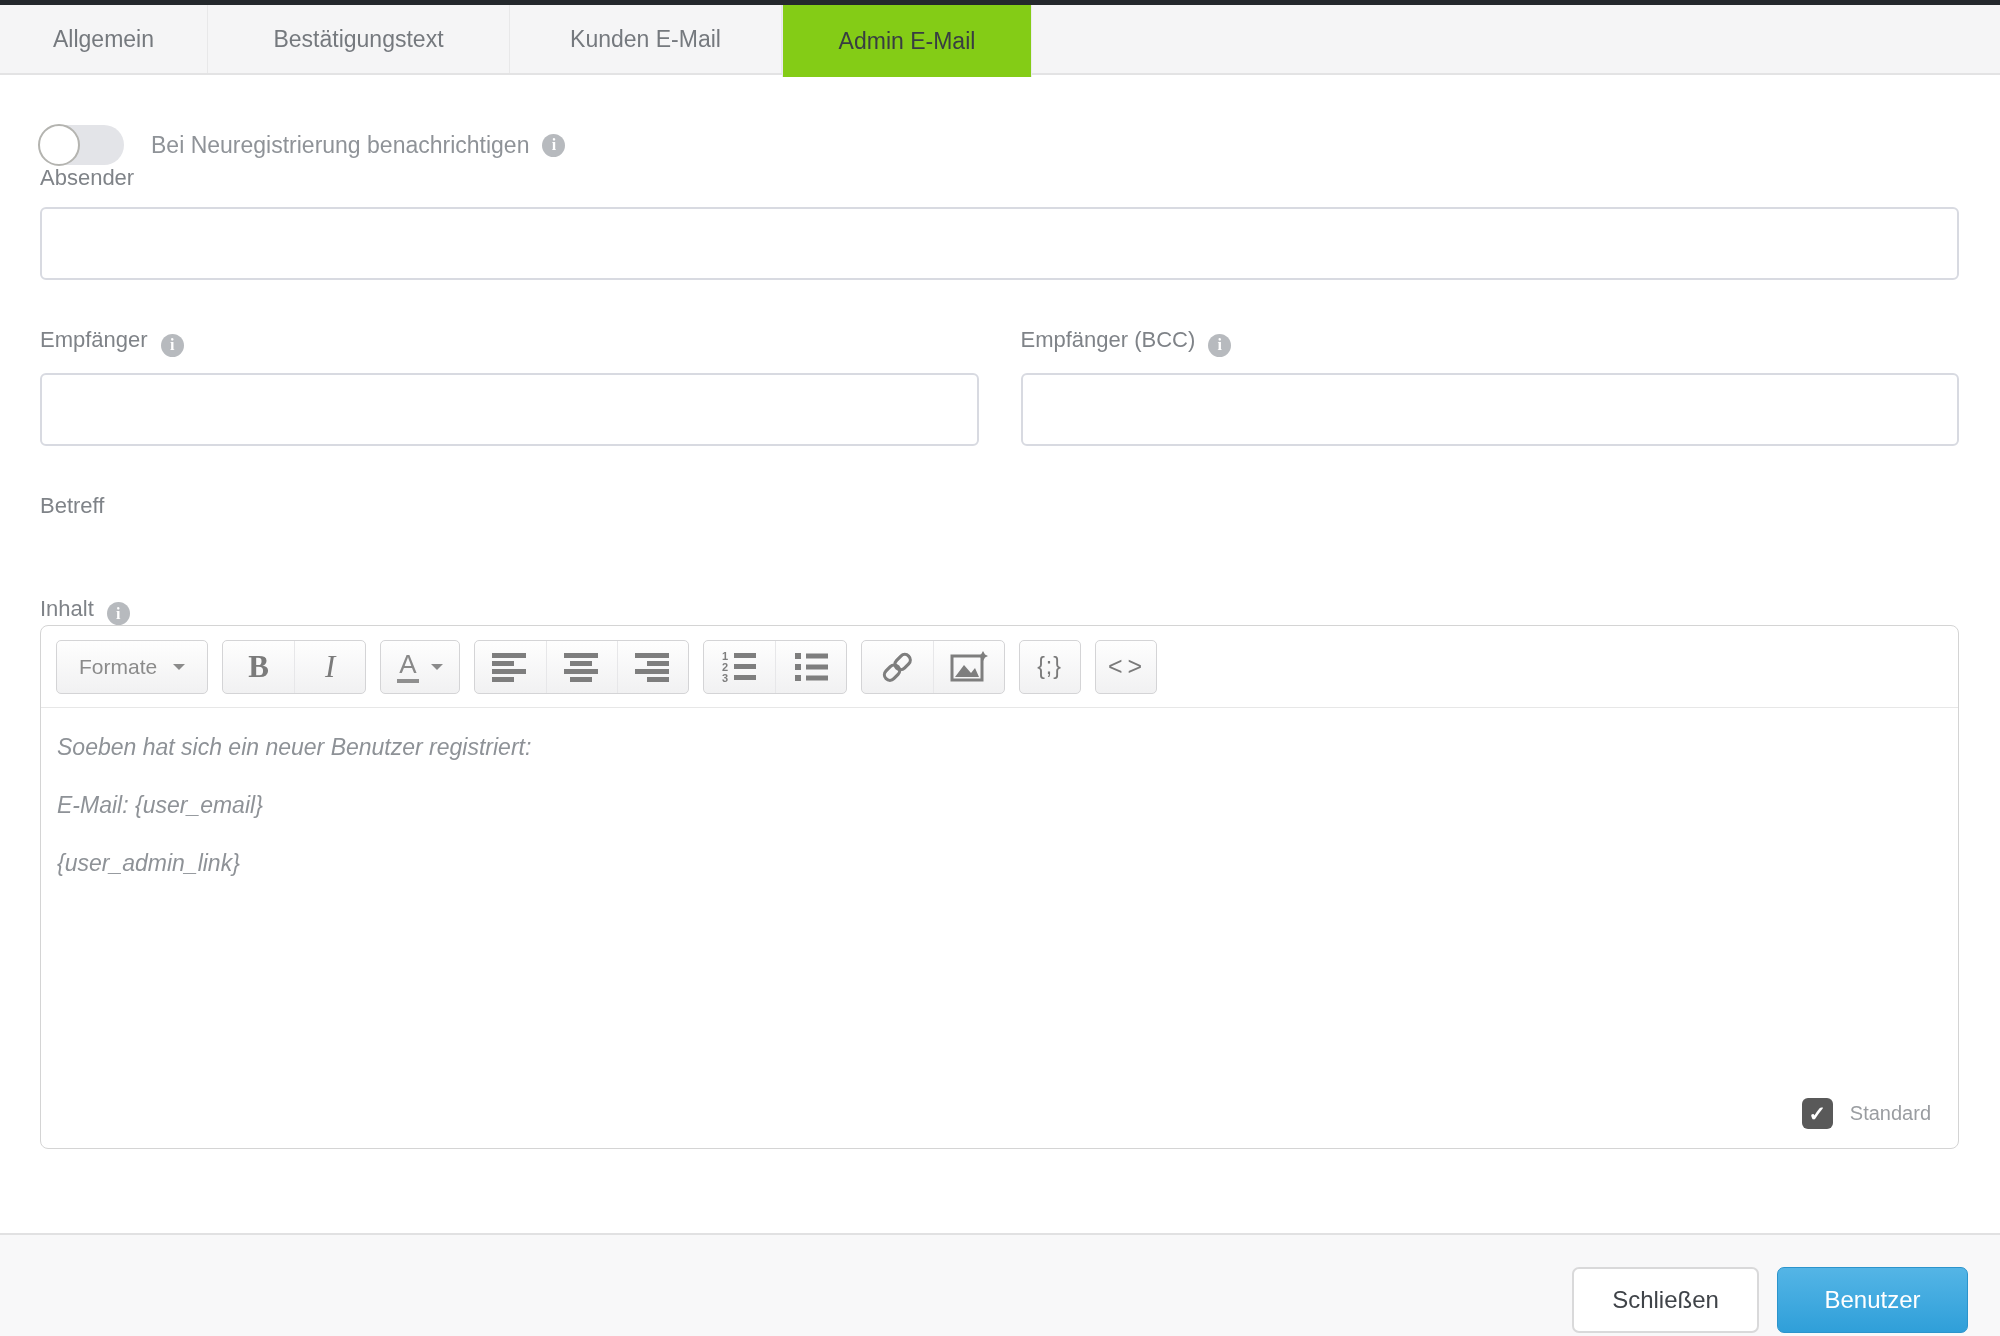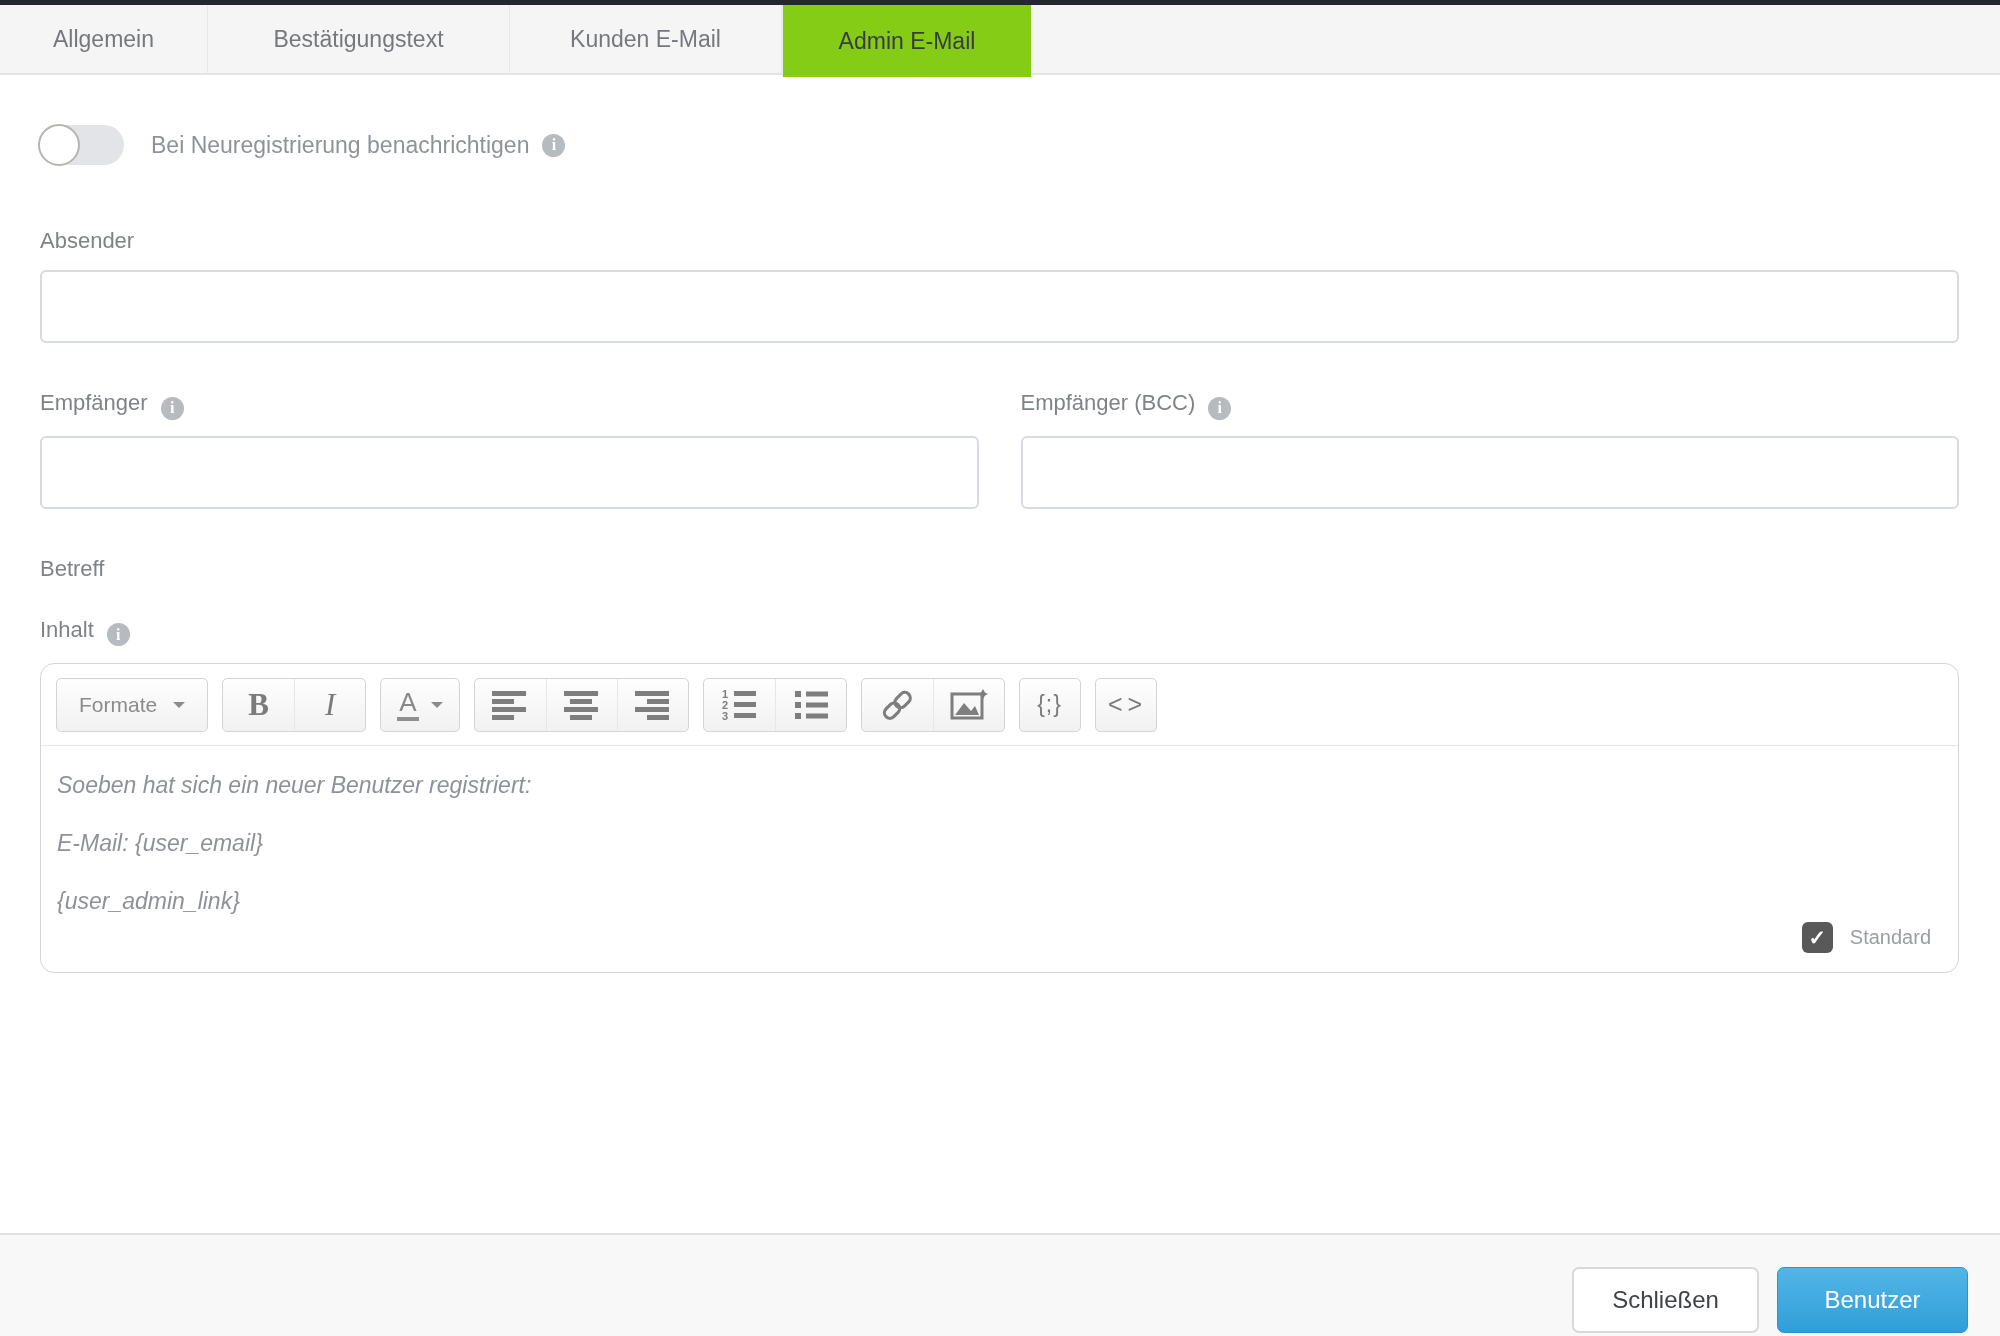--- a/index.html
+++ b/index.html
@@ -29,35 +29,35 @@
                  border-radius:50%; background:#fff; border:2px solid #b4b4b0; }
   .toggle-label { margin-left:27px; font-size:23px; color:#8f9398; }
 
   .info-icon { display:inline-flex; align-items:center; justify-content:center;
                width:23px; height:23px; border-radius:50%; background:#b7babe;
                color:#fff; font-family:"Liberation Serif", serif; font-weight:bold;
                font-size:16px; margin-left:13px; cursor:pointer; flex:0 0 auto;
                vertical-align:-3px; }
 
   .field-label { font-size:22px; color:#7f8388; line-height:26px; }
-  .lbl-absender { margin-top:63px; }
+  .lbl-absender { }
   .text-input { display:block; width:100%; height:73px; margin-top:16px;
                 border:2px solid #d8dae1; border-radius:6px; background:#fff;
                 font-family:"Liberation Sans", sans-serif; font-size:24px;
                 color:#8b8f94; padding:0 29px; outline:none; }
 
   .two-col { display:flex; gap:42px; margin-top:47px; }
   .col { flex:1; min-width:0; }
 
   .lbl-betreff { margin-top:47px; }
-  .lbl-inhalt { margin-top:35px; }
-
-  
-  .editor { position:relative; margin-top:17px; height:310px;
-            border:1px solid #d4d4d4; border-radius:14px; background:#fff; }
+  .lbl-inhalt { margin-top:77px; }
+
+  
+  .editor { position:relative; height:524px;
+            border:1px solid #d4d4d4; border-radius:8px; background:#fff; }
   .toolbar { display:flex; align-items:center; height:82px; padding-left:15px;
              gap:14px; border-bottom:1px solid #e7e7e7; }
   .tb-group { display:flex; align-items:stretch; height:54px;
               border:1px solid #d4d4d6; border-radius:5px;
               background:linear-gradient(#fefefe,#f1f1f2); overflow:hidden; }
   .tb-btn { display:flex; align-items:center; justify-content:center;
             min-width:71px; cursor:pointer; color:#7d7d7d; }
   .tb-btn + .tb-btn { border-left:1px solid #e7e7e9; }
   .tb-formats { padding:0 22px; font-size:21px; color:#8b8b8b; min-width:0; }
   .caret { width:0; height:0; border-left:6px solid transparent;

